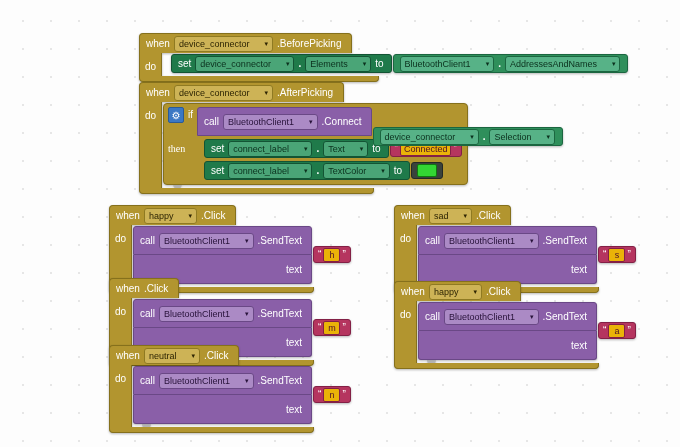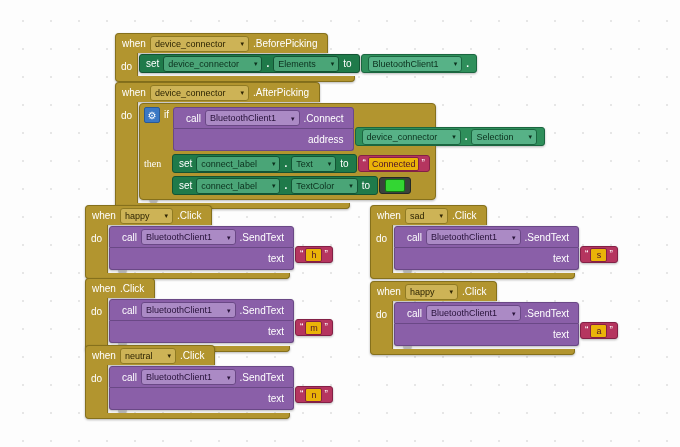--- a/index.html
+++ b/index.html
@@ -3,21 +3,21 @@
 <meta charset="utf-8">
 <style>
   html,body{margin:0;padding:0;}
   body{
     width:680px;height:447px;position:relative;overflow:hidden;
     background:#fdfdfd;
     background-image:radial-gradient(circle, rgba(0,0,0,0.09) 1px, transparent 1.4px);
     background-size:28px 28px;background-position:9px 7px;
     font-family:"Liberation Sans", sans-serif;
   }
-  .grp{position:absolute;filter:drop-shadow(0 1px 1px rgba(0,0,0,.28));}
+  .grp{position:absolute;filter:drop-shadow(0 1px 1px rgba(0,0,0,.28));margin-left:24px;}
   .kw{font-size:10px;color:#fff;white-space:nowrap;}
   .dot{font-weight:bold;}
   
   .evt-head{display:flex;align-items:center;gap:4px;background:#b2952f;border:1px solid #85701c;border-bottom:none;border-radius:4px 4px 0 0;height:20px;padding:0 10px 0 6px;width:fit-content;box-sizing:border-box;}
   .evt-body{display:flex;align-items:stretch;}
   .spine{width:22px;background:#b2952f;border-left:1px solid #85701c;border-right:1px solid #85701c;padding:3px 16px 0 5px;box-sizing:border-box;}
   .evt-content{display:flex;flex-direction:column;gap:3px;padding:1px 0 3px 1px;}
   .evt-foot{height:6px;background:#b2952f;border:1px solid #85701c;border-top:none;border-radius:0 0 4px 4px;box-sizing:border-box;}
   
   .chip{display:inline-flex;align-items:center;gap:15px;height:14px;padding:0 4px;border-radius:3px;font-size:9px;white-space:nowrap;cursor:pointer;}
@@ -25,32 +25,32 @@
   .c-gold{background:#cdb356;border:1px solid #8f7a22;color:#2e2503;}
   .c-set{background:#4aa577;border:1px solid #135434;color:#0b301d;}
   .c-get{background:#57b287;border:1px solid #1b6640;color:#0b301d;}
   .c-purple{background:#ab8ac5;border:1px solid #6a4886;color:#271239;}
   
   .blk{display:flex;align-items:center;gap:4px;height:19px;padding:0 7px 0 6px;border-radius:3px;width:fit-content;box-sizing:border-box;white-space:nowrap;}
   .blk.setter{background:#1f7a4a;border:1px solid #135434;}
   .blk.getter{background:#2f8f5b;border:1px solid #1b6640;}
   
   .call{position:relative;display:flex;flex-direction:column;align-items:stretch;width:fit-content;}
-  .crow{display:flex;align-items:center;gap:4px;height:22px;padding:0 9px 0 12px;box-sizing:border-box;background:#8a5fa8;border:1px solid #6a4886;}
+  .crow{display:flex;align-items:center;gap:4px;height:29px;padding:0 9px 0 6px;box-sizing:border-box;background:#8a5fa8;border:1px solid #6a4886;}
   .crow.first{border-radius:3px 3px 0 0;}
   .crow.arg{justify-content:flex-end;border-top:none;border-radius:0 0 3px 3px;}
   .plug{position:absolute;left:calc(100% + 1px);top:20px;}
   .call::after,.ifblk::after{content:"";position:absolute;left:9px;bottom:-5px;width:9px;height:9px;border-radius:50%;background:#9a9a9a;opacity:.55;z-index:-1;}
   
   .ifblk{position:relative;background:#b2952f;border:1px solid #85701c;border-radius:4px;padding:3px 5px 4px 4px;display:flex;flex-direction:column;gap:3px;width:fit-content;}
   .ifrow{display:flex;align-items:flex-start;gap:4px;}
   .then-label{padding-top:4px;min-width:24px;font-family:Liberation Serif, serif;}
   .if-label{padding-top:2px;}
   .setstack{display:flex;flex-direction:column;gap:3px;}
-  .irow{display:flex;align-items:center;gap:1px;}
+  .irow{display:flex;align-items:center;gap:1px;padding-left:8px;}
   .gear{display:inline-flex;width:14px;height:14px;background:#3b78c4;border:1px solid #2a5a96;border-radius:2px;color:#fff;font-size:10px;align-items:center;justify-content:center;cursor:pointer;}
   
   .strblk{display:flex;align-items:center;gap:2px;background:#b5355f;border:1px solid #832046;border-radius:3px;height:17px;padding:0 4px;width:fit-content;box-sizing:border-box;}
   .q{color:#fff;font-size:10px;line-height:1;}
   .strfield{background:#eab308;color:#4d1129;border:1px solid #832046;border-radius:2px;font-size:9px;height:12px;line-height:12px;padding:0 3px;min-width:9px;text-align:center;}
   
   .colorblk{display:flex;align-items:center;justify-content:center;height:17px;padding:2px 5px;background:#3a423c;border:1px solid #232925;border-radius:3px;box-sizing:border-box;}
   .swatch{width:18px;height:11px;background:#33d633;border:1px solid #0f7a0f;border-radius:2px;}
 </style>
 </head>
@@ -85,20 +85,24 @@
               <span class="arr">▾</span>
             </span>
             <span class="kw">to</span>
           </div>
           <div class="blk getter">
             <span class="chip c-get">
               <span>BluetoothClient1</span>
               <span class="arr">▾</span>
             </span>
             <span class="kw dot">.</span>
+            <span class="chip c-get">
+              <span>AddressesAndNames</span>
+              <span class="arr">▾</span>
+            </span>
           </div>
         </div>
       </div>
     </div>
     <div class="evt-foot" style="width:240px;"></div>
   </div>
 
   <div class="grp" style="left:115px;top:82px;">
     <div class="evt-head">
       <span class="kw">when</span>
@@ -119,23 +123,20 @@
             <span class="kw if-label">if</span>
             <div class="call">
               <div class="crow first">
                 <span class="kw">call</span>
                 <span class="chip c-purple">
                   <span>BluetoothClient1</span>
                   <span class="arr">▾</span>
                 </span>
                 <span class="kw">.Connect</span>
               </div>
-              <div class="crow arg">
-                <span class="kw">address</span>
-              </div>
               <div class="plug">
                 <div class="blk getter">
                   <span class="chip c-get">
                     <span>device_connector</span>
                     <span class="arr">▾</span>
                   </span>
                   <span class="kw dot">.</span>
                   <span class="chip c-get">
                     <span>Selection</span>
                     <span class="arr">▾</span>

